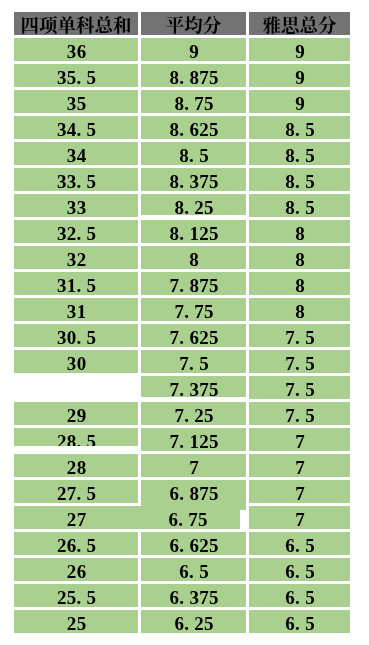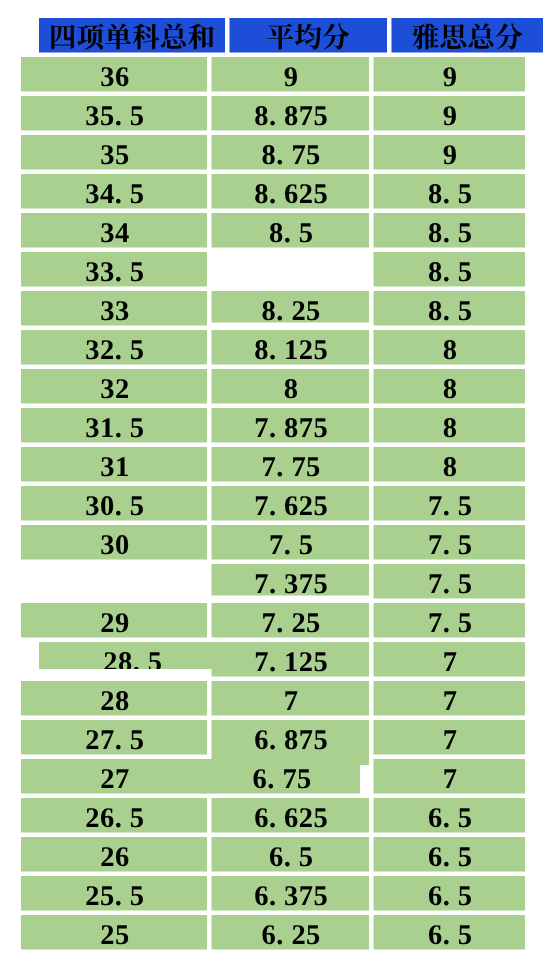--- a/index.html
+++ b/index.html
@@ -4,21 +4,21 @@
 <title>IELTS band score conversion table</title>
 <style>
   html,body{margin:0;padding:0;}
   body{width:369px;height:645px;background:#ffffff;overflow:hidden;
        font-family:"Liberation Serif",serif;}
   #sheet{position:absolute;left:0;top:0;width:369px;height:645px;background:#ffffff;}
   .cell{position:absolute;overflow:hidden;}
   .cell > .t{position:absolute;left:0;right:0;text-align:center;
        color:#000000;font-weight:700;white-space:nowrap;
        font-family:"Liberation Serif","Noto Serif CJK SC","Noto Serif SC",serif;}
-  .hdr{background:#1d4ed8;margin-left:12px;}
+  .hdr{background:#737373;}
   .hdr > .t{font-size:18.5px;}
   .val{background:#a9d08e;}
   .val > .t{font-size:19.0px;letter-spacing:0.3px;text-indent:1.3px;}
   .t .dot{letter-spacing:5.3px;}
 </style>
 </head>
 <body>
 
 <div id="sheet">
   <div class="cell hdr" style="left:14px;top:12px;width:124px;height:22.5px">
@@ -71,20 +71,23 @@
     </div>
   <div class="cell val" style="left:141px;top:141.88px;width:105px;height:22.72px">
       <span class="t" style="top:3px;line-height:22.72px">8<span class="dot">.</span>5</span>
     </div>
   <div class="cell val" style="left:249px;top:141.88px;width:101px;height:22.72px">
       <span class="t" style="top:3px;line-height:22.72px">8<span class="dot">.</span>5</span>
     </div>
   <div class="cell val" style="left:14px;top:167.9px;width:124px;height:22.72px">
       <span class="t" style="top:3px;line-height:22.72px">33<span class="dot">.</span>5</span>
     </div>
+  <div class="cell val" style="left:141px;top:167.9px;width:105px;height:22.72px">
+      <span class="t" style="top:3px;line-height:22.72px">8<span class="dot">.</span>375</span>
+    </div>
   <div class="cell val" style="left:249px;top:167.9px;width:101px;height:22.72px">
       <span class="t" style="top:3px;line-height:22.72px">8<span class="dot">.</span>5</span>
     </div>
   <div class="cell val" style="left:14px;top:193.92px;width:124px;height:22.72px">
       <span class="t" style="top:3px;line-height:22.72px">33</span>
     </div>
   <div class="cell val" style="left:141px;top:193.92px;width:105px;height:21px">
       <span class="t" style="top:3px;line-height:22.72px">8<span class="dot">.</span>25</span>
     </div>
   <div class="cell val" style="left:249px;top:193.92px;width:101px;height:22.72px">
@@ -152,21 +155,21 @@
     </div>
   <div class="cell val" style="left:14px;top:402.08px;width:124px;height:22.72px">
       <span class="t" style="top:3px;line-height:22.72px">29</span>
     </div>
   <div class="cell val" style="left:141px;top:402.08px;width:105px;height:22.72px">
       <span class="t" style="top:3px;line-height:22.72px">7<span class="dot">.</span>25</span>
     </div>
   <div class="cell val" style="left:249px;top:402.08px;width:101px;height:22.72px">
       <span class="t" style="top:3px;line-height:22.72px">7<span class="dot">.</span>5</span>
     </div>
-  <div class="cell val" style="left:26px;top:428.1px;width:124px;height:18px">
+  <div class="cell val" style="left:14px;top:428.1px;width:124px;height:18px">
       <span class="t" style="top:3px;line-height:22.72px">28<span class="dot">.</span>5</span>
     </div>
   <div class="cell val" style="left:141px;top:428.1px;width:105px;height:22.72px">
       <span class="t" style="top:3px;line-height:22.72px">7<span class="dot">.</span>125</span>
     </div>
   <div class="cell val" style="left:249px;top:428.1px;width:101px;height:22.72px">
       <span class="t" style="top:3px;line-height:22.72px">7</span>
     </div>
   <div class="cell val" style="left:14px;top:454.12px;width:124px;height:22.72px">
       <span class="t" style="top:3px;line-height:22.72px">28</span>

